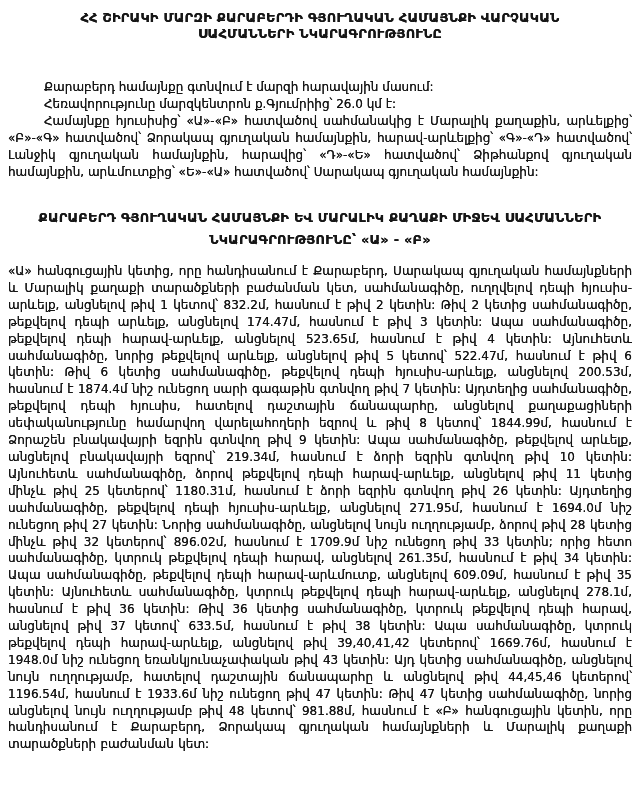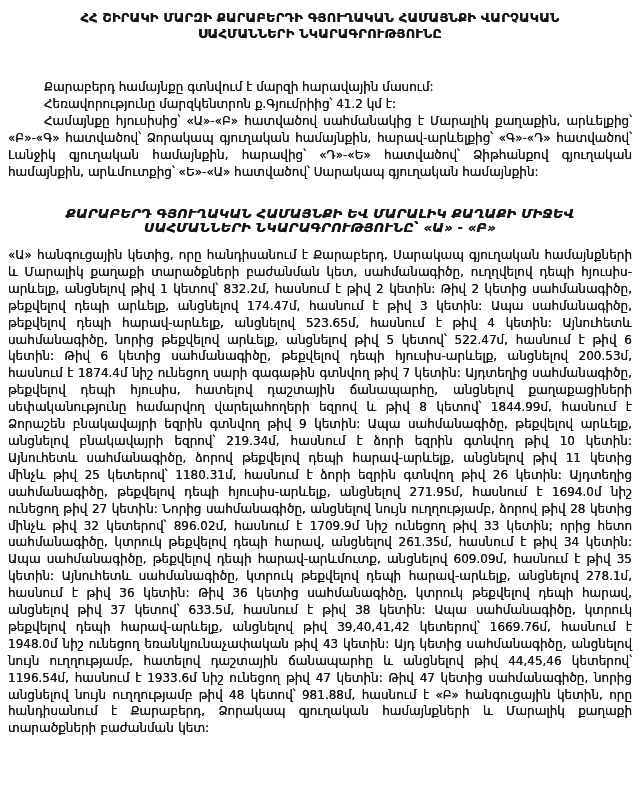--- a/index.html
+++ b/index.html
@@ -35,44 +35,43 @@
     font-size: 12px;
     line-height: 17px;
     text-align: justify;
     text-indent: 36px;
     margin: 0;
   }
   .section-title {
     text-align: center;
     font-size: 13px;
     font-weight: bold;
-    line-height: 14px;
+    line-height: 22px;
     margin: 26px 30px 12px 30px;
     letter-spacing: 0.2px;
-    font-style: italic;
   }
   .body-text {
     font-size: 12px;
     line-height: 16.9px;
     text-align: justify;
     text-indent: 0;
     margin: 0;
     word-spacing: 0.5px;
   }
 </style>
 </head>
 <body>
 
 <div class="page">
 
   <h1 class="doc-title">ՀՀ ՇԻՐԱԿԻ ՄԱՐԶԻ ՔԱՐԱԲԵՐԴԻ ԳՅՈՒՂԱԿԱՆ ՀԱՄԱՅՆՔԻ ՎԱՐՉԱԿԱՆ ՍԱՀՄԱՆՆԵՐԻ ՆԿԱՐԱԳՐՈՒԹՅՈՒՆԸ</h1>
 
   <div class="intro-block">
     <p class="para">Քարաբերդ համայնքը գտնվում է մարզի հարավային մասում:</p>
-    <p class="para">Հեռավորությունը մարզկենտրոն ք.Գյումրիից՝ 41.2 կմ է:</p>
+    <p class="para">Հեռավորությունը մարզկենտրոն ք.Գյումրիից՝ 26.0 կմ է:</p>
     <p class="para">Համայնքը հյուսիսից՝ «Ա»-«Բ» հատվածով սահմանակից է Մարալիկ քաղաքին, արևելքից՝ «Բ»-«Գ» հատվածով՝ Ձորակապ գյուղական համայնքին, հարավ-արևելքից՝ «Գ»-«Դ» հատվածով՝ Լանջիկ գյուղական համայնքին, հարավից՝ «Դ»-«Ե» հատվածով՝ Ձիթհանքով գյուղական համայնքին, արևմուտքից՝ «Ե»-«Ա» հատվածով՝ Սարակապ գյուղական համայնքին:</p>
   </div>
 
   <h2 class="section-title">ՔԱՐԱԲԵՐԴ ԳՅՈՒՂԱԿԱՆ ՀԱՄԱՅՆՔԻ ԵՎ ՄԱՐԱԼԻԿ ՔԱՂԱՔԻ ՄԻՋԵՎ ՍԱՀՄԱՆՆԵՐԻ ՆԿԱՐԱԳՐՈՒԹՅՈՒՆԸ՝ «Ա» - «Բ»</h2>
 
   <p class="body-text">«Ա» հանգուցային կետից, որը հանդիսանում է Քարաբերդ, Սարակապ գյուղական համայնքների և Մարալիկ քաղաքի տարածքների բաժանման կետ, սահմանագիծը, ուղղվելով դեպի հյուսիս-արևելք, անցնելով թիվ 1 կետով՝ 832.2մ, հասնում է թիվ 2 կետին: Թիվ 2 կետից սահմանագիծը, թեքվելով դեպի արևելք, անցնելով 174.47մ, հասնում է թիվ 3 կետին: Ապա սահմանագիծը, թեքվելով դեպի հարավ-արևելք, անցնելով 523.65մ, հասնում է թիվ 4 կետին: Այնուհետև սահմանագիծը, նորից թեքվելով արևելք, անցնելով թիվ 5 կետով՝ 522.47մ, հասնում է թիվ 6 կետին: Թիվ 6 կետից սահմանագիծը, թեքվելով դեպի հյուսիս-արևելք, անցնելով 200.53մ, հասնում է 1874.4մ նիշ ունեցող սարի գագաթին գտնվող թիվ 7 կետին: Այդտեղից սահմանագիծը, թեքվելով դեպի հյուսիս, հատելով դաշտային ճանապարհը, անցնելով քաղաքացիների սեփականությունը համարվող վարելահողերի եզրով և թիվ 8 կետով՝ 1844.99մ, հասնում է Ձորաշեն բնակավայրի եզրին գտնվող թիվ 9 կետին: Ապա սահմանագիծը, թեքվելով արևելք, անցնելով բնակավայրի եզրով՝ 219.34մ, հասնում է ձորի եզրին գտնվող թիվ 10 կետին: Այնուհետև սահմանագիծը, ձորով թեքվելով դեպի հարավ-արևելք, անցնելով թիվ 11 կետից մինչև թիվ 25 կետերով՝ 1180.31մ, հասնում է ձորի եզրին գտնվող թիվ 26 կետին: Այդտեղից սահմանագիծը, թեքվելով դեպի հյուսիս-արևելք, անցնելով 271.95մ, հասնում է 1694.0մ նիշ ունեցող թիվ 27 կետին: Նորից սահմանագիծը, անցնելով նույն ուղղությամբ, ձորով թիվ 28 կետից մինչև թիվ 32 կետերով՝ 896.02մ, հասնում է 1709.9մ նիշ ունեցող թիվ 33 կետին; որից հետո սահմանագիծը, կտրուկ թեքվելով դեպի հարավ, անցնելով 261.35մ, հասնում է թիվ 34 կետին: Ապա սահմանագիծը, թեքվելով դեպի հարավ-արևմուտք, անցնելով 609.09մ, հասնում է թիվ 35 կետին: Այնուհետև սահմանագիծը, կտրուկ թեքվելով դեպի հարավ-արևելք, անցնելով 278.1մ, հասնում է թիվ 36 կետին: Թիվ 36 կետից սահմանագիծը, կտրուկ թեքվելով դեպի հարավ, անցնելով թիվ 37 կետով՝ 633.5մ, հասնում է թիվ 38 կետին: Ապա սահմանագիծը, կտրուկ թեքվելով դեպի հարավ-արևելք, անցնելով թիվ 39,40,41,42 կետերով՝ 1669.76մ, հասնում է 1948.0մ նիշ ունեցող եռանկյունաչափական թիվ 43 կետին: Այդ կետից սահմանագիծը, անցնելով նույն ուղղությամբ, հատելով դաշտային ճանապարհը և անցնելով թիվ 44,45,46 կետերով՝ 1196.54մ, հասնում է 1933.6մ նիշ ունեցող թիվ 47 կետին: Թիվ 47 կետից սահմանագիծը, նորից անցնելով նույն ուղղությամբ թիվ 48 կետով՝ 981.88մ, հասնում է «Բ» հանգուցային կետին, որը հանդիսանում է Քարաբերդ, Ձորակապ գյուղական համայնքների և Մարալիկ քաղաքի տարածքների բաժանման կետ:</p>
 
 </div>
 
 </body></html>

